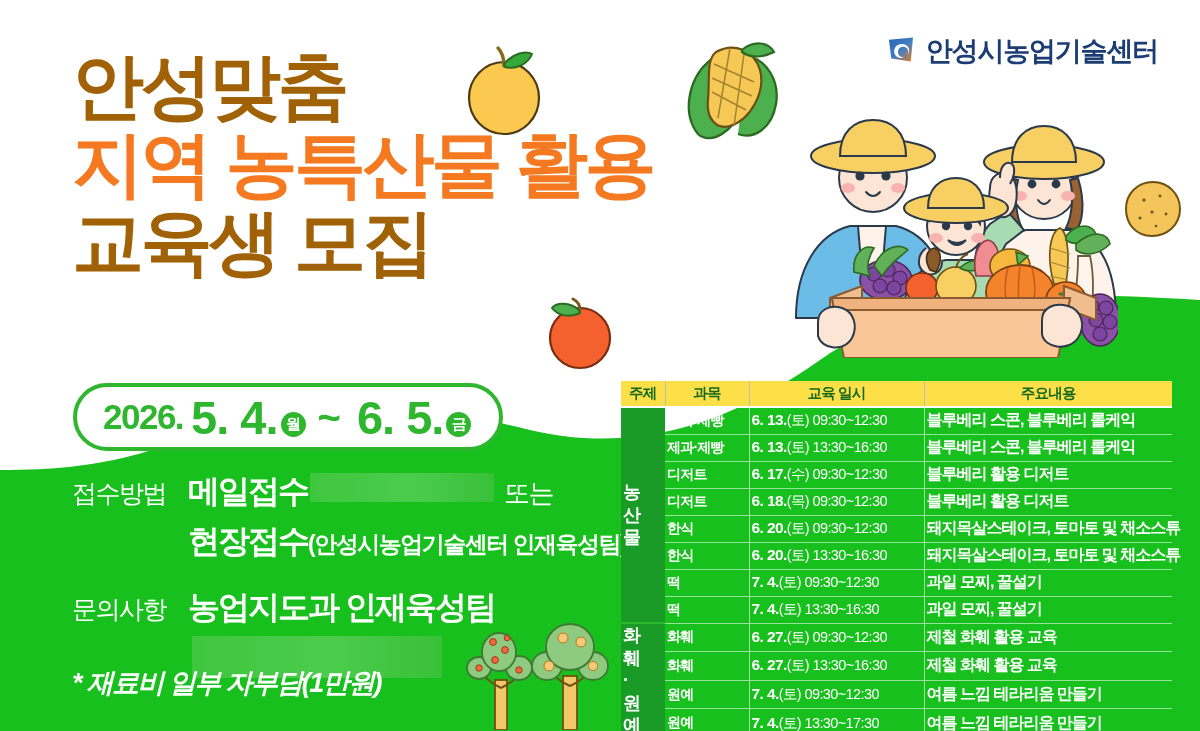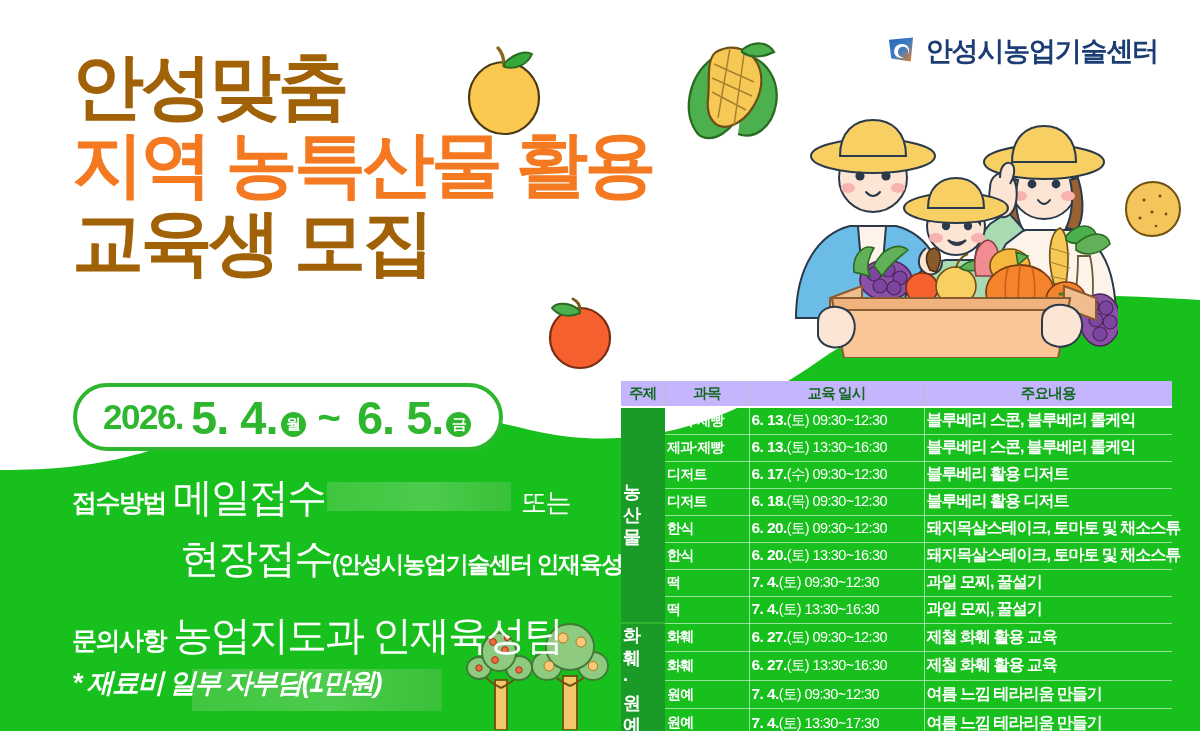--- a/index.html
+++ b/index.html
@@ -55,22 +55,22 @@
     width:25px; height:25px; border-radius:50%;
     background:#2fb62f; color:#ffffff;
     font-size:15px; font-weight:bold;
     margin:14px 2px 0 1px; letter-spacing:-1px;
   }
   .date-tilde { font-size:40px; font-weight:bold; margin:0 8px; }
 
   
   .info { position:absolute; left:72px; top:470px; z-index:25; color:#ffffff; }
   .info-row { display:flex; align-items:baseline; margin-bottom:6px; white-space:nowrap; }
-  .info-label { font-size:25px; font-weight:bold; letter-spacing:-1.5px; margin-right:7px; }
-  .info-strong { font-size:40px; font-weight:normal; letter-spacing:-2px; }
+  .info-label { font-size:25px; font-weight:normal; letter-spacing:-1.5px; margin-right:14px; }
+  .info-strong { font-size:32px; font-weight:bold; letter-spacing:-2px;margin-left:8px; }
   .info-sub { font-size:23px; font-weight:bold; letter-spacing:-1.5px; }
   .info-or { font-size:26px; font-weight:normal; letter-spacing:-1.5px; margin-left:10px; }
   .redact {
     display:inline-block; height:29px; vertical-align:middle;
     background:linear-gradient(90deg,#3fc63f 0%,#4ccc4c 55%,#39c039 100%);
   }
   .redact.r1 { width:184px; margin-left:2px; }
   .redact.r2 { width:250px; height:42px; margin-left:120px; }
   .footnote {
     position:absolute; left:72px; top:665px; z-index:25;
@@ -79,21 +79,21 @@
 
   
   .table-wrap { position:absolute; left:621px; top:381px; width:551px; z-index:25; }
   table.sched { width:100%; border-collapse:collapse; table-layout:fixed; }
   table.sched col.c-theme { width:44px; }
   table.sched col.c-sub   { width:84px; }
   table.sched col.c-date  { width:175px; }
   table.sched col.c-desc  { width:248px; }
 
   table.sched th {
-    background:#c4b5fd; color:#12691f;
+    background:#fde047; color:#12691f;
     font-size:14.5px; font-weight:bold; letter-spacing:-0.8px;
     height:26px; padding:0 2px; text-align:center;
     border-right:1px solid #bdbdbd;
     border-bottom:2px solid #ffffff;
   }
   table.sched th:last-child { border-right:none; }
 
   table.sched td { color:#ffffff; padding:0 2px; height:27px;margin-top:21px; }
   td.theme {
     background:#1a9b28; font-size:18px; font-weight:bold;

